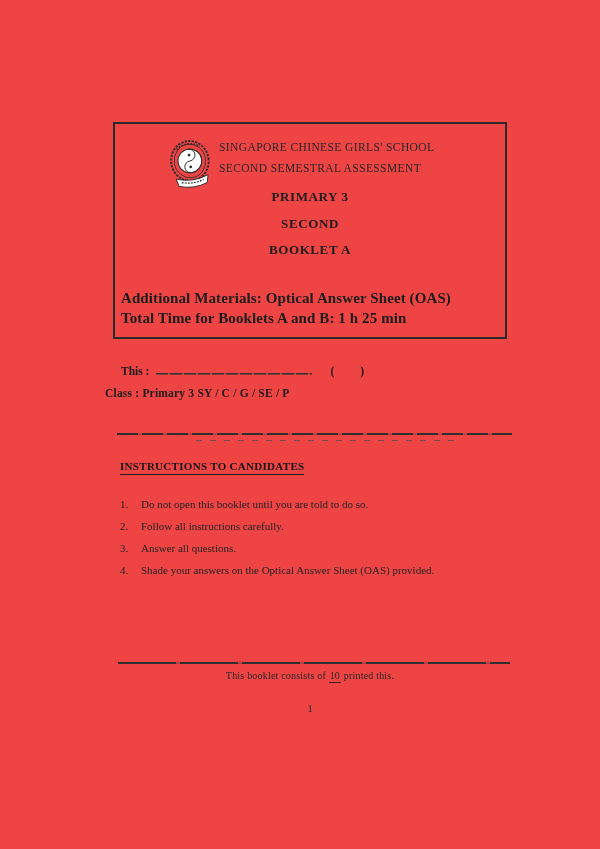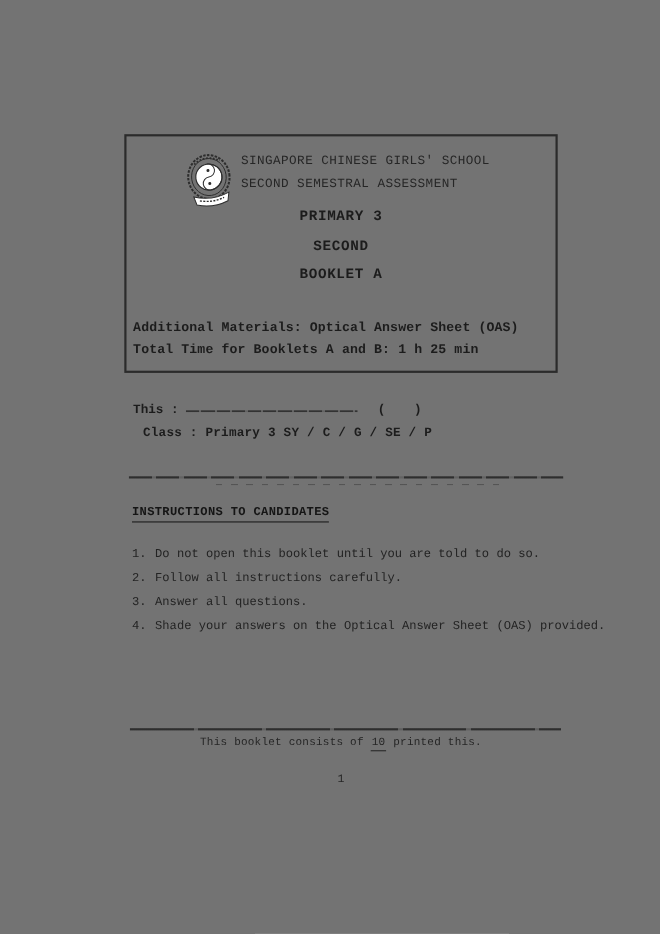--- a/index.html
+++ b/index.html
@@ -4,22 +4,22 @@
 <style>
   html, body {
     margin: 0;
     padding: 0;
     background: #ffffff;
   }
   .page {
     position: relative;
     width: 600px;
     height: 849px;
-    background: #737373;
-    font-family: Liberation Mono, monospace;
+    background: #ef4444;
+    font-family: Liberation Serif, serif;
     color: #1f1f1f;
     overflow: hidden;
   }
 
   
   .header-box {
     position: absolute;
     left: 113px;
     top: 122px;
     width: 390px;
@@ -53,21 +53,21 @@
     font-size: 13px;
     letter-spacing: 0.6px;
     line-height: 26.5px;
     color: #1c1c1c;
   }
   .materials-block {
     position: absolute;
     left: 6px;
     top: 164px;
     font-weight: bold;
-    font-size: 12px;
+    font-size: 15px;
     line-height: 20px;
     letter-spacing: 0.1px;
     color: #1c1c1c;
     white-space: nowrap;
   }
 
   
   .name-row {
     position: absolute;
     left: 121px;
@@ -81,21 +81,21 @@
     display: inline-block;
     width: 156px;
     height: 11px;
     margin-left: 7px;
     background: repeating-linear-gradient(90deg, #333 0px, #333 12px, rgba(51,51,51,0.25) 12px, rgba(51,51,51,0.25) 14px) left bottom / 100% 1.6px no-repeat;
   }
   .paren-open { margin-left: 18px; }
   .paren-close { margin-left: 26px; }
   .class-row {
     position: absolute;
-    left: 130px;
+    left: 105px;
     top: 387px;
     font-weight: bold;
     font-size: 11.5px;
     letter-spacing: 0.2px;
     color: #1c1c1c;
     white-space: nowrap;
   }
 
   
   .sep-top {

